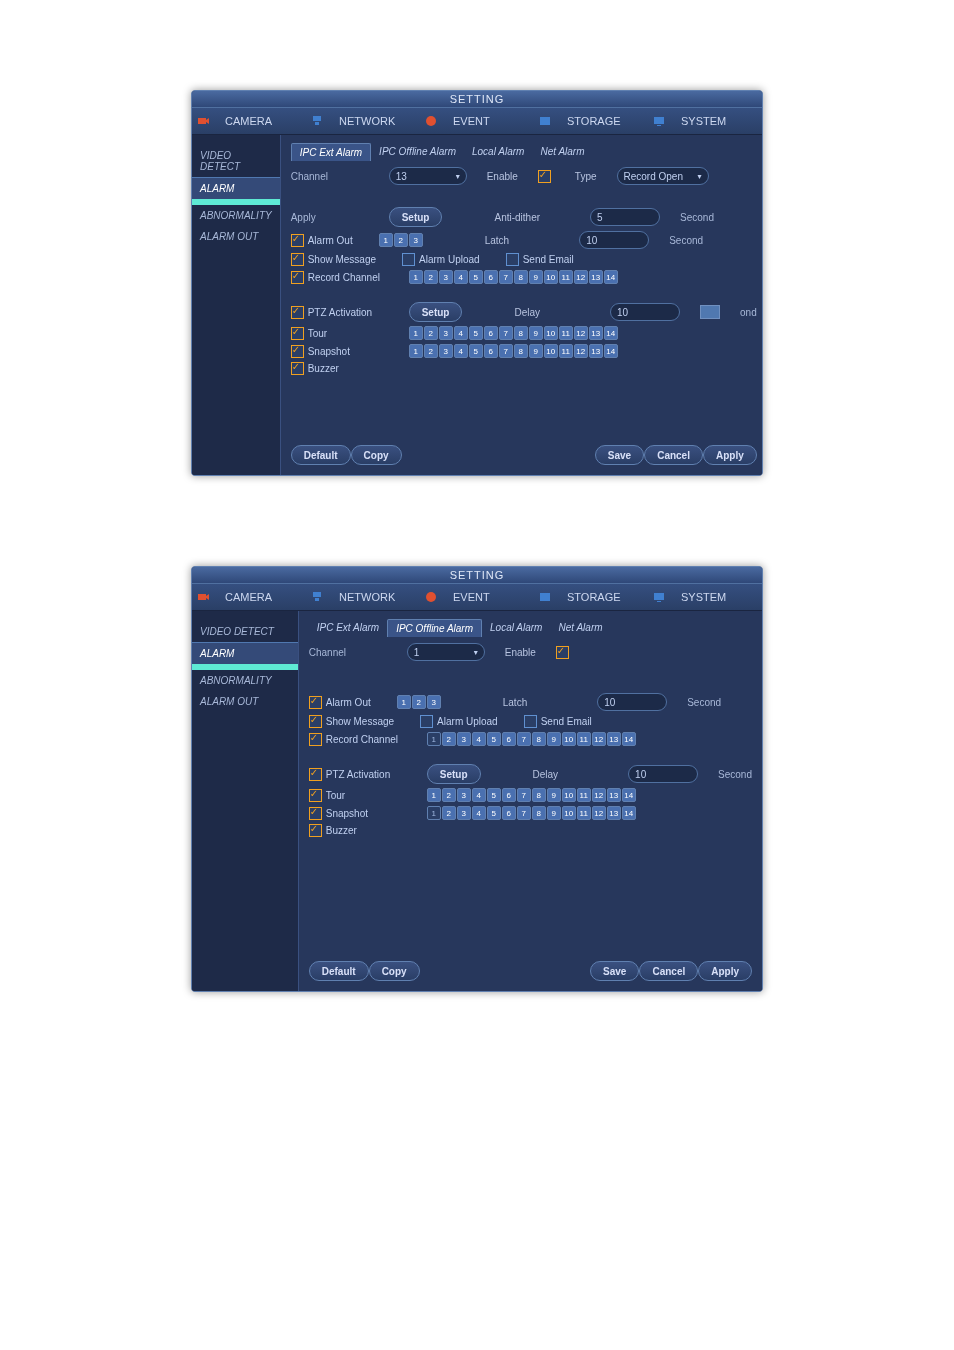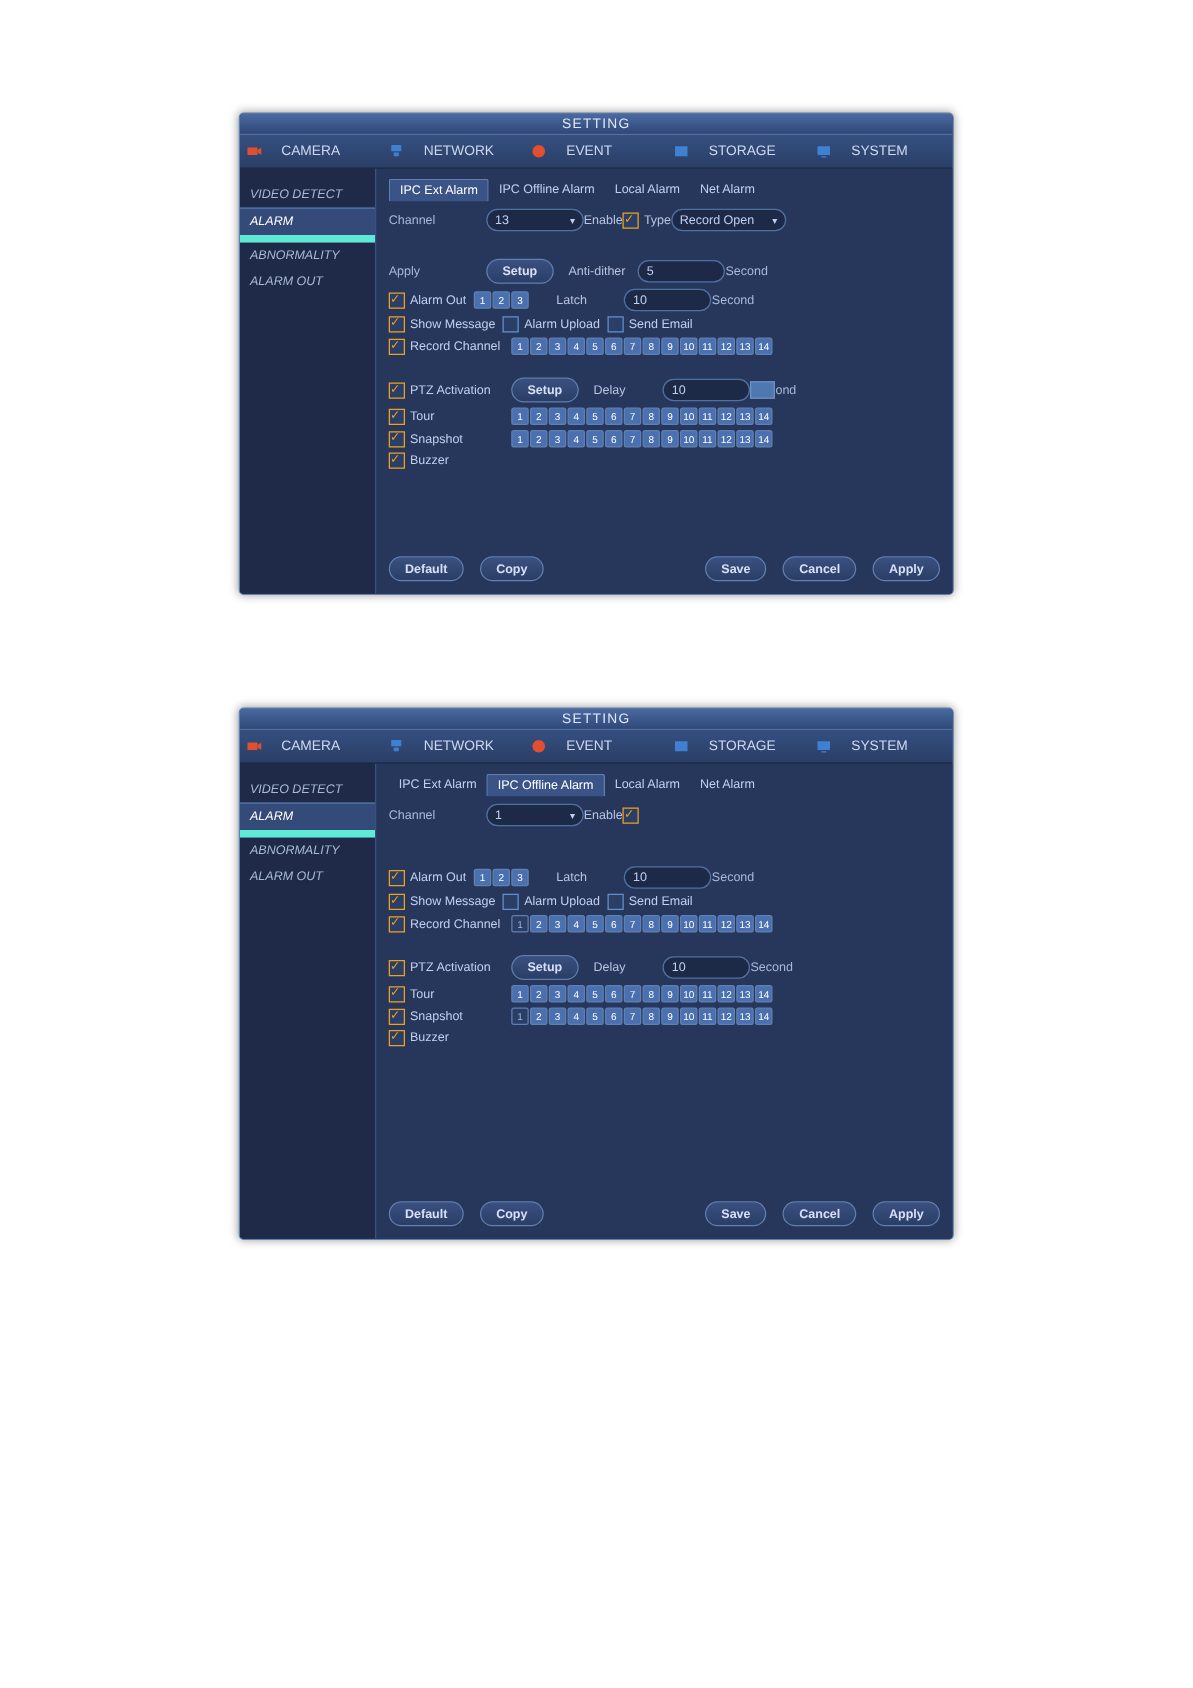--- a/index.html
+++ b/index.html
@@ -74,29 +74,30 @@
   .subtabs {
     display:flex;
     gap:0;
     margin-bottom:6px;
     font-size:10px;
   }
   .subtab {
     padding: 3px 8px;
     color:#c0d0f0;
     cursor:pointer;
+    font-style:italic;
   }
   .subtab.active {
     background:#3a5488;
     border:1px solid #6080b0;
     border-bottom:none;
     border-radius:2px 2px 0 0;
     color:#fff;
   }
-  .row { display:flex; align-items:center; margin: 4px 0; font-size:10px; gap:0; }
+  .row { display:flex; align-items:center; margin: 4px 0; font-size:10px; gap:20px; }
   .label { width: 78px; display:inline-block; color:#a8b8d8;}
   .dropdown, .textin {
     background:#1c2a48;
     border:1px solid #5070a0;
     border-radius:10px;
     color:#c0d0f0;
     padding: 1px 6px;
     font-size:10px;
     height:14px;
     display:inline-flex;
@@ -146,21 +147,21 @@
     color:#a0b8e0;
     font-size:8px;
     display:flex;
     align-items:center;
     justify-content:center;
     border-radius:2px;
   }
   .ch.on { background:#4a70b0; color:#fff; }
   .footer {
     display:flex;
-    gap:13px;
+    gap:0;
     position:absolute;
     bottom:10px;
     left:10px;
     right:10px;
   }
   .footer .spacer { flex:1; }
   .unit { color:#a8b8d8; font-size:10px; }
   .cblabel { color:#c0d0f0; font-size:10px; display:inline-flex; align-items:center; margin-right:6px;}
   svg { display:block; }
 </style>

